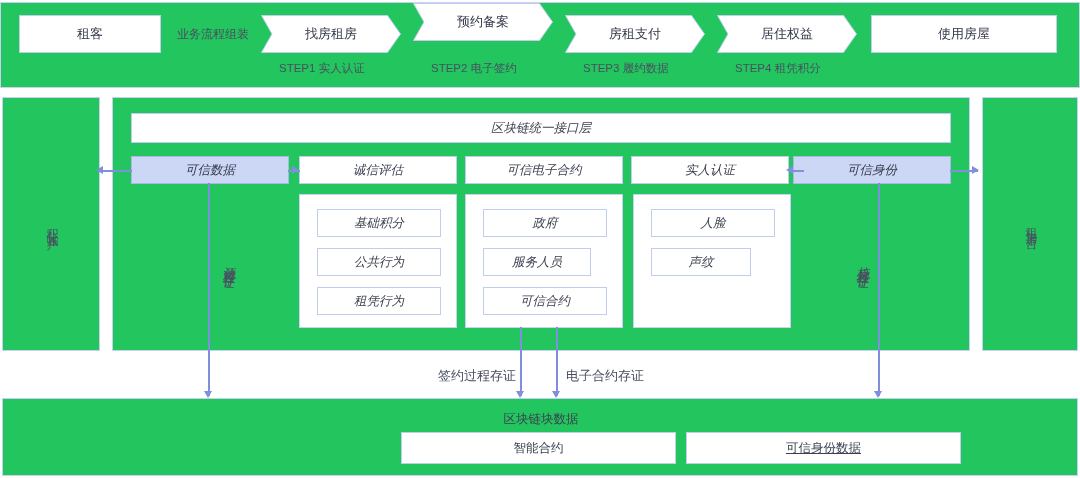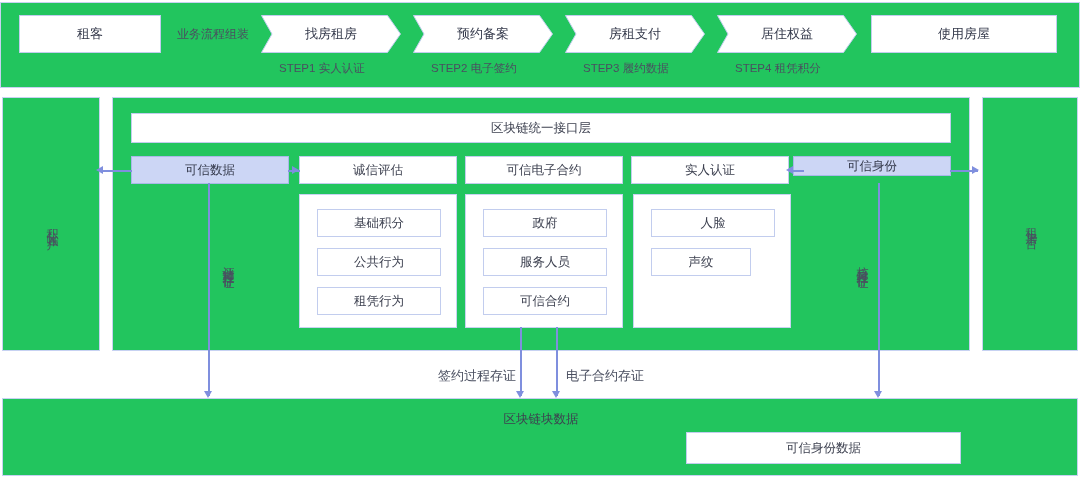--- a/index.html
+++ b/index.html
@@ -94,21 +94,21 @@
     <div class="abs" style="left:260px;top:12px;width:140px;height:38px;">
       <svg width="140" height="38" viewBox="0 0 140 38" style="position:absolute;left:0;top:0;">
         <polygon points="0.5,0.5 126.5,0.5 139.5,19 126.5,37.5 0.5,37.5 11,19" fill="#ffffff" stroke="#c2cdee" stroke-width="1"></polygon>
       </svg>
       <div class="abs lbl" style="left:0;top:0;width:140px;height:38px;font-size:13px;color:#33384a;">
         <span>找房租房</span>
       </div>
     </div>
     <div class="steplabel" style="left:278px;top:58px;"><span>STEP1 实人认证</span></div>
 
-    <div class="abs" style="left:412px;top:12px;width:140px;height:38px;">
+    <div class="abs" style="left:412px;top:0;width:140px;height:38px;">
       <svg width="140" height="38" viewBox="0 0 140 38" style="position:absolute;left:0;top:0;">
         <polygon points="0.5,0.5 126.5,0.5 139.5,19 126.5,37.5 0.5,37.5 11,19" fill="#ffffff" stroke="#c2cdee" stroke-width="1"></polygon>
       </svg>
       <div class="abs lbl" style="left:0;top:0;width:140px;height:38px;font-size:13px;color:#33384a;">
         <span>预约备案</span>
       </div>
     </div>
     <div class="steplabel" style="left:430px;top:58px;"><span>STEP2 电子签约</span></div>
 
     <div class="abs" style="left:564px;top:12px;width:140px;height:38px;">
@@ -141,31 +141,31 @@
       <span>积分账户</span>
     </div>
   </div>
 
   <div class="abs panel" style="left:982px;top:97px;width:96px;height:254px;">
     <div class="vlabel" style="width:96px;height:254px;">
       <span>租房平台</span>
     </div>
   </div>
 
-  <div class="abs panel" style="left:112px;top:97px;width:858px;height:254px;">
+  <div class="abs panel" style="left:112px;top:97px;width:858px;height:254px;font-style:italic;">
 
     <div class="abs whitebox" style="left:18px;top:15px;width:820px;height:30px;">
       <span>区块链统一接口层</span>
     </div>
 
     <div class="abs hlbox" style="left:18px;top:58px;width:158px;height:28px;">
       <span>可信数据</span>
     </div>
 
-    <div class="abs hlbox" style="left:680px;top:58px;width:158px;height:20px;">
+    <div class="abs hlbox" style="left:680px;top:58px;width:158px;height:28px;">
       <span>可信身份</span>
     </div>
 
     <div class="abs whitebox" style="left:186px;top:58px;width:158px;height:28px;">
       <span>诚信评估</span>
     </div>
 
     <div class="abs whitebox" style="left:352px;top:58px;width:158px;height:28px;">
       <span>可信电子合约</span>
     </div>
@@ -183,21 +183,21 @@
       </div>
       <div class="abs whitebox" style="left:17px;top:92px;width:124px;height:28px;">
         <span>租凭行为</span>
       </div>
     </div>
 
     <div class="abs groupbox" style="left:352px;top:96px;width:158px;height:134px;">
       <div class="abs whitebox" style="left:17px;top:14px;width:124px;height:28px;">
         <span>政府</span>
       </div>
-      <div class="abs whitebox" style="left:17px;top:53px;width:124px;height:28px;">
+      <div class="abs whitebox" style="left:17px;top:53px;width:108px;height:28px;">
         <span>服务人员</span>
       </div>
       <div class="abs whitebox" style="left:17px;top:92px;width:124px;height:28px;">
         <span>可信合约</span>
       </div>
     </div>
 
     <div class="abs groupbox" style="left:520px;top:96px;width:158px;height:134px;">
       <div class="abs whitebox" style="left:17px;top:14px;width:124px;height:28px;">
         <span>人脸</span>
@@ -241,18 +241,21 @@
   <div class="arrow-d" style="left:874px;top:391px;"></div>
 
   <div class="conn-label" style="left:438px;top:367px;"><span>签约过程存证</span></div>
   <div class="conn-label" style="left:566px;top:367px;"><span>电子合约存证</span></div>
 
   <div class="abs panel" style="left:2px;top:398px;width:1076px;height:78px;">
     <div class="bottom-title" style="left:0;top:12px;width:1076px;text-align:center;">
       <span>区块链块数据</span>
     </div>
 
-    <div class="abs whitebox" style="left:683px;top:33px;width:275px;height:32px;">
+    <div class="abs whitebox" style="left:398px;top:33px;width:275px;height:32px;">
+      <span>智能合约</span>
+    </div>
+    <div class="abs whitebox" style="left:683px;top:33px;width:275px;height:32px;text-decoration:underline;">
       <span>可信身份数据</span>
     </div>
   </div>
 
 </div>
 
 </body></html>

